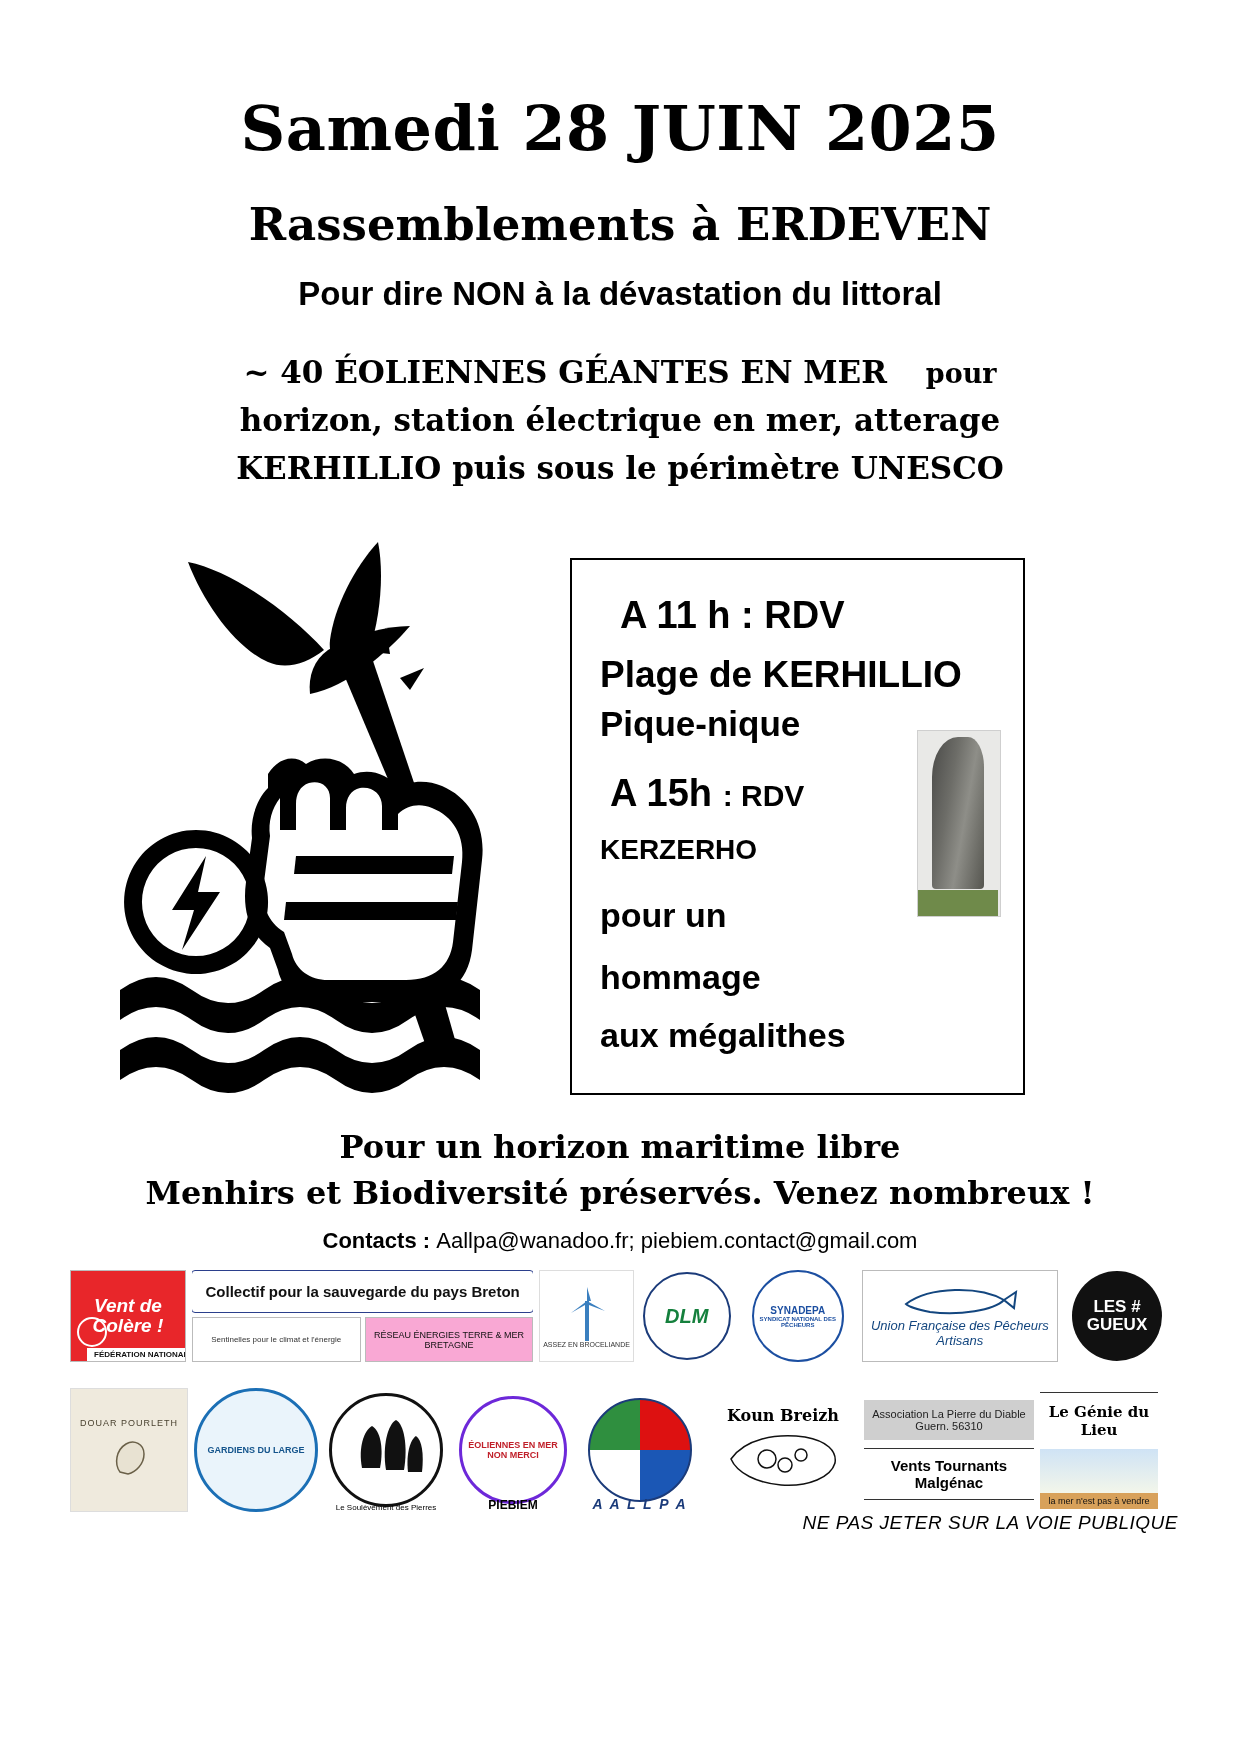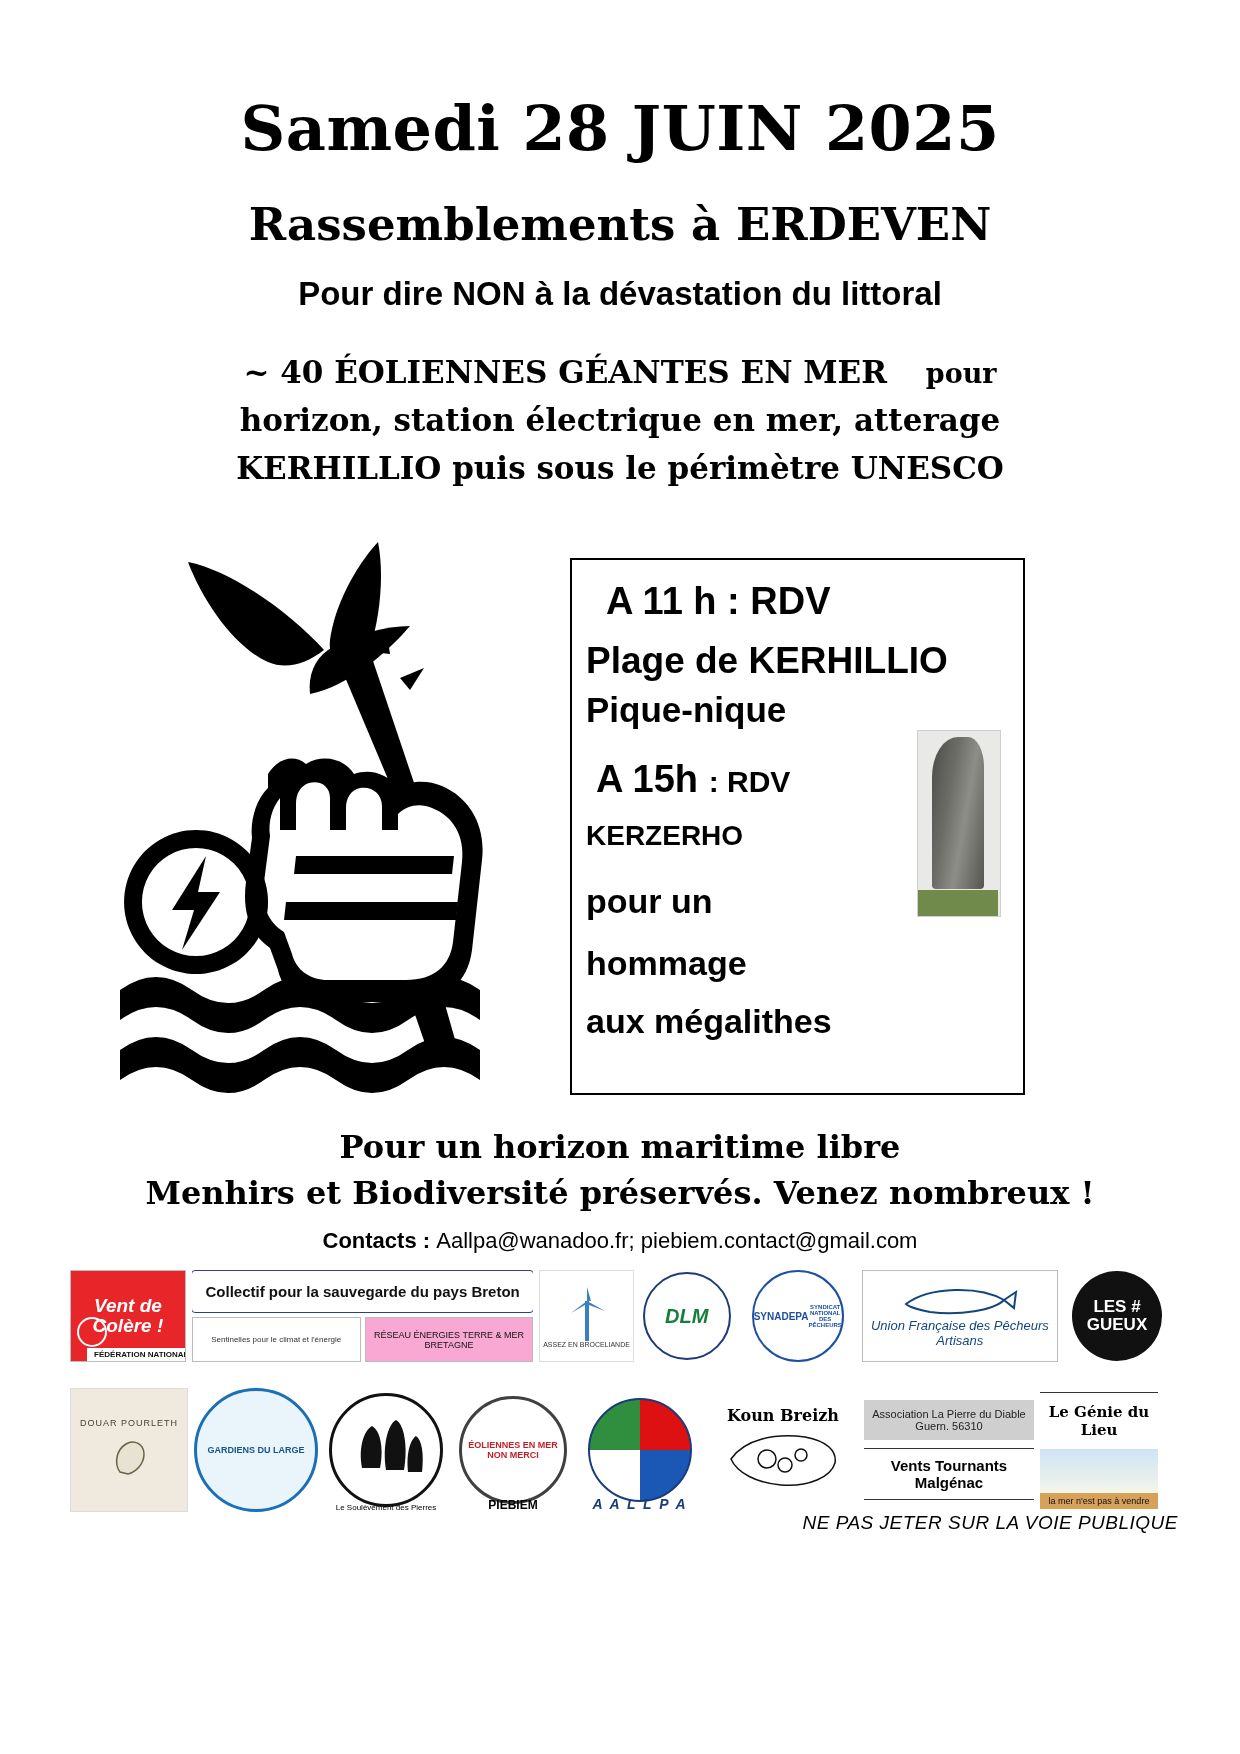--- a/index.html
+++ b/index.html
@@ -90,21 +90,21 @@
     width: 455px;
     height: 537px;
     border: 2px solid #000;
     box-sizing: border-box;
     background: #fff;
   }
   .infobox .line {
     font-family: "Liberation Sans", sans-serif;
     font-weight: 700;
     color: #000;
-    margin: 2px;
+    margin: 16px;
   }
   .i1 { position:absolute; left: 32px; top: 18px;  font-size: 38px; }
   .i2 { position:absolute; left: 12px; top: 78px;  font-size: 37px; }
   .i3 { position:absolute; left: 12px; top: 128px; font-size: 35px; }
   .i4 { position:absolute; left: 22px; top: 196px; font-size: 38px; }
   .i4 .thin { font-weight: 700; font-size: 30px; }
   .i5 { position:absolute; left: 12px; top: 258px; font-size: 28px; }
   .i6 { position:absolute; left: 12px; top: 320px; font-size: 34px; }
   .i7 { position:absolute; left: 12px; top: 382px; font-size: 34px; }
   .i8 { position:absolute; left: 12px; top: 440px; font-size: 34px; }
@@ -192,37 +192,37 @@
   .lg-collectif .sA { flex:1; border:1px solid #bbb; font-size:8px; color:#333; display:flex; align-items:center; justify-content:center; }
   .lg-collectif .sB { flex:1; border:1px solid #bbb; font-size:9px; color:#111; display:flex; align-items:center; justify-content:center; background:#f9a8d4; }
 
   .lg-assez { width: 96px; height: 92px; border:1px solid #ddd; flex-direction:column; }
   .lg-assez .cap { font-size: 7px; color:#333; }
 
   .lg-dlm { width: 96px; height: 92px; }
   .lg-dlm .circ { width: 84px; height: 84px; border-radius:50%; border:2px solid #1b3b7a; display:flex; align-items:center; justify-content:center; font-size:20px; font-weight:700; color:#15803d; font-style:italic; }
 
   .lg-synadepa { width: 118px; height: 92px; }
-  .lg-synadepa .circ { width: 88px; height: 88px; border-radius:50%; border:2px solid #1c4fa1; display:flex; align-items:center; justify-content:center; font-size:10px; font-weight:700; color:#1c4fa1; }
+  .lg-synadepa .circ { width: 88px; height: 88px; border-radius:50%; border:2px solid #1c4fa1; display:flex; align-items:center; justify-content:center; flex-direction:column; font-size:10px; font-weight:700; color:#1c4fa1; }
 
   .lg-upfa { width: 200px; height: 92px; border:1px solid #bbb; flex-direction:column; color:#13467f; }
   .lg-upfa .t { font-size: 13px; font-style: italic; }
 
   .lg-gueux { width: 108px; height: 92px; }
   .lg-gueux .circ { width: 90px; height: 90px; border-radius:50%; background:#111; color:#fff; display:flex; align-items:center; justify-content:center; font-weight:700; font-size:17px; line-height:1.05; }
 
   
   .lg-douar { width: 118px; height: 124px; background:#efeadd; border:1px solid #ddd; flex-direction:column; font-size:9px; letter-spacing:1px; color:#4a4230; }
   .lg-gardiens { width: 124px; height: 124px; }
   .lg-gardiens .circ { width:118px; height:118px; border-radius:50%; border:3px solid #1b6fb5; background:#eaf4fb; color:#14548c; font-size:9px; font-weight:700; display:flex; align-items:center; justify-content:center; }
   .lg-soulev { width: 124px; height: 124px; }
   .lg-soulev .circ { width:108px; height:108px; border-radius:50%; border:3px solid #111; background:#fff; }
   .lg-soulev .cap { position:absolute; bottom:0; width:100%; font-size:8px; }
   .lg-piebiem { width: 118px; height: 124px; }
-  .lg-piebiem .circ { width:102px; height:102px; border-radius:50%; border:3px solid #404040; background:#fff; font-size:9px; font-weight:700; color:#c0202a; display:flex; align-items:center; justify-content:center; }
+  .lg-piebiem .circ { width:102px; height:102px; border-radius:50%; border:3px solid #6d28d9; background:#fff; font-size:9px; font-weight:700; color:#c0202a; display:flex; align-items:center; justify-content:center; }
   .lg-piebiem .cap { position:absolute; bottom:0; width:100%; font-size:12px; font-weight:700; }
   .lg-aallpa { width: 124px; height: 124px; }
   .lg-aallpa .circ { width:100px; height:100px; border-radius:50%; border:2px solid #1b3b7a; background:conic-gradient(#d11 0 25%, #1b57b5 0 50%, #fff 0 75%, #2f8f3f 0 100%); }
   .lg-aallpa .cap { position:absolute; bottom:0; width:100%; font-size:14px; font-weight:700; font-style:italic; color:#1b3b7a; letter-spacing:2px; }
   .lg-koun { width: 150px; height: 124px; flex-direction:column; font-family:"DejaVu Serif", serif; font-size:16px; font-weight:700; }
   .lg-pierre { width: 170px; height: 124px; flex-direction:column; }
   .lg-pierre .top { width:100%; background:#cfcfcf; font-size:11px; padding:8px 0; color:#222; }
   .lg-pierre .bot { width:100%; border:1px solid #333; font-size:15px; font-weight:700; padding:8px 0; margin-top:8px; }
   .lg-genie { width: 118px; height: 124px; flex-direction:column; }
   .lg-genie .top { width:100%; border:1px solid #333; border-bottom:none; font-size:15px; font-weight:700; font-family:"DejaVu Serif", serif; padding:10px 0; }

